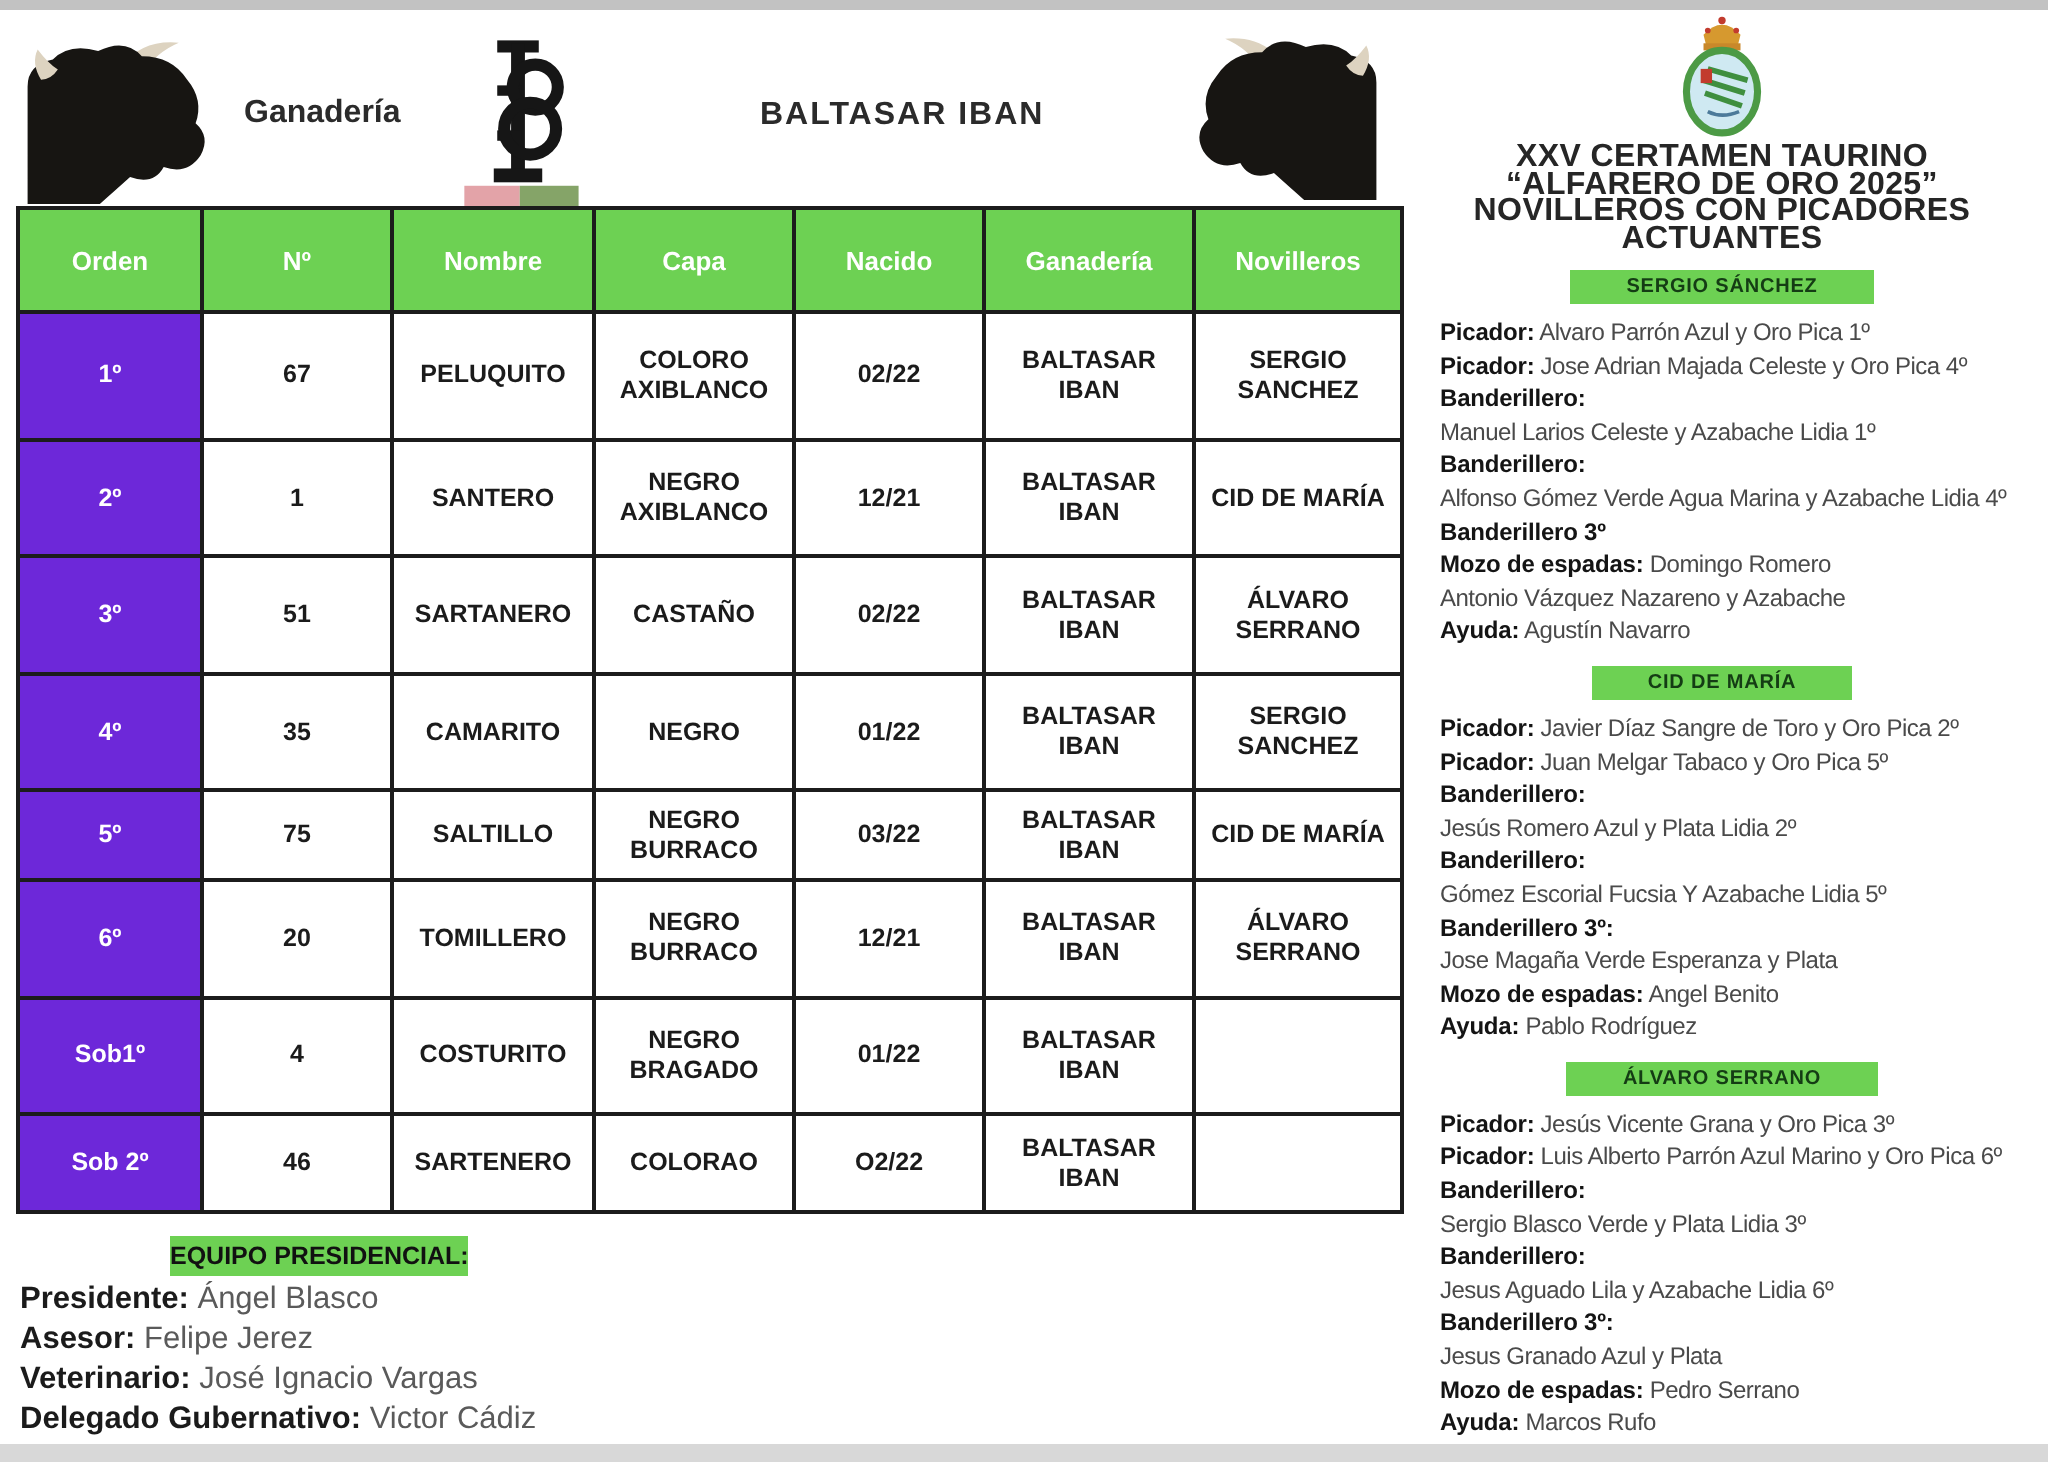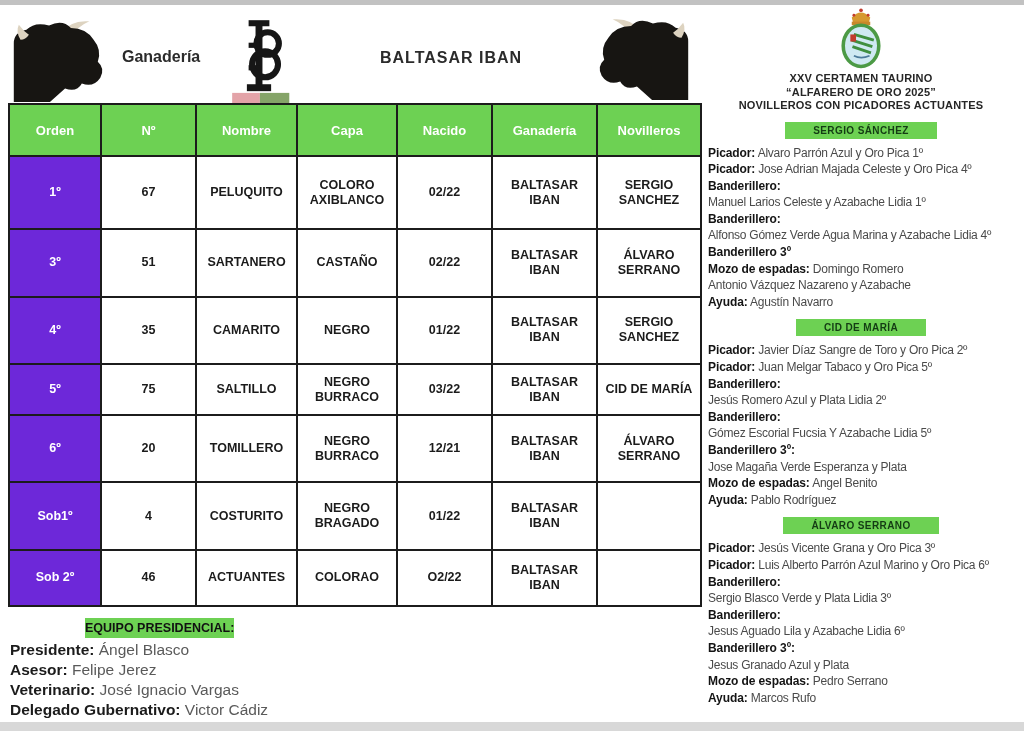--- a/index.html
+++ b/index.html
@@ -32,24 +32,24 @@
   
   .equipo-box { position:absolute; left:85px; top:618px; background:#6dd153; padding:3px 0;
     font-size:12.5px; font-weight:bold; color:#111; }
   .equipo-lines { position:absolute; left:10px; top:640px; width:420px; }
   .equipo-lines .eline { font-size:15.5px; line-height:20px; color:#5a5a5a; }
   .equipo-lines .eline b { color:#1b1b1b; }
 
   
   .right-panel { position:absolute; left:702px; top:0; width:318px; height:725px; }
   .crest { display:block; margin:6px auto 2px; width:70px; height:64px; }
-  .event-title { text-align:center; font-size:11px; font-weight:bold; color:#262626; line-height:13.5px; letter-spacing:.2px; }
+  .event-title { text-align:center; font-size:16px; font-weight:bold; color:#262626; line-height:13.5px; letter-spacing:.2px; }
   .section-heading { display:block; width:fit-content; margin:9px auto 6px; background:#6dd153;
     padding:3px 28px; font-size:10px; font-weight:bold; color:#143c14; letter-spacing:.4px; }
-  .section-lines { padding-left:6px; }
+  .section-lines { padding-left:18px; }
   .pline { font-size:12px; line-height:16.6px; letter-spacing:-0.25px; color:#4a4a4a; white-space:nowrap; }
   .pline b { color:#141414; letter-spacing:-0.1px; }
 
   .bull-body { fill:#171512; }
   .bull-horn { fill:#ddd3c0; }
 </style>
 </head>
 <body>
 
 <div class="page">
@@ -111,20 +111,29 @@
         <tr style="height: 60px;">
           <td class="orden">1º</td>
           <td>67</td>
           <td>PELUQUITO</td>
           <td>COLORO AXIBLANCO</td>
           <td>02/22</td>
           <td>BALTASAR IBAN</td>
           <td>SERGIO SANCHEZ</td>
         </tr>
         <tr style="height: 55px;">
+          <td class="orden">2º</td>
+          <td>1</td>
+          <td>SANTERO</td>
+          <td>NEGRO AXIBLANCO</td>
+          <td>12/21</td>
+          <td>BALTASAR IBAN</td>
+          <td>CID DE MARÍA</td>
+        </tr>
+        <tr style="height: 55px;">
           <td class="orden">3º</td>
           <td>51</td>
           <td>SARTANERO</td>
           <td>CASTAÑO</td>
           <td>02/22</td>
           <td>BALTASAR IBAN</td>
           <td>ÁLVARO SERRANO</td>
         </tr>
         <tr style="height: 55px; margin-left: 24px;">
           <td class="orden">4º</td>
@@ -158,21 +167,21 @@
           <td>4</td>
           <td>COSTURITO</td>
           <td>NEGRO BRAGADO</td>
           <td>01/22</td>
           <td>BALTASAR IBAN</td>
           <td></td>
         </tr>
         <tr style="height: 46px;">
           <td class="orden">Sob 2º</td>
           <td>46</td>
-          <td>ACTUANTES</td>
+          <td>SARTENERO</td>
           <td>COLORAO</td>
           <td>O2/22</td>
           <td>BALTASAR IBAN</td>
           <td></td>
         </tr>
       </tbody>
   </table>
 
   <div class="equipo-box">EQUIPO PRESIDENCIAL:</div>
   <div class="equipo-lines" id="equipo-lines">

